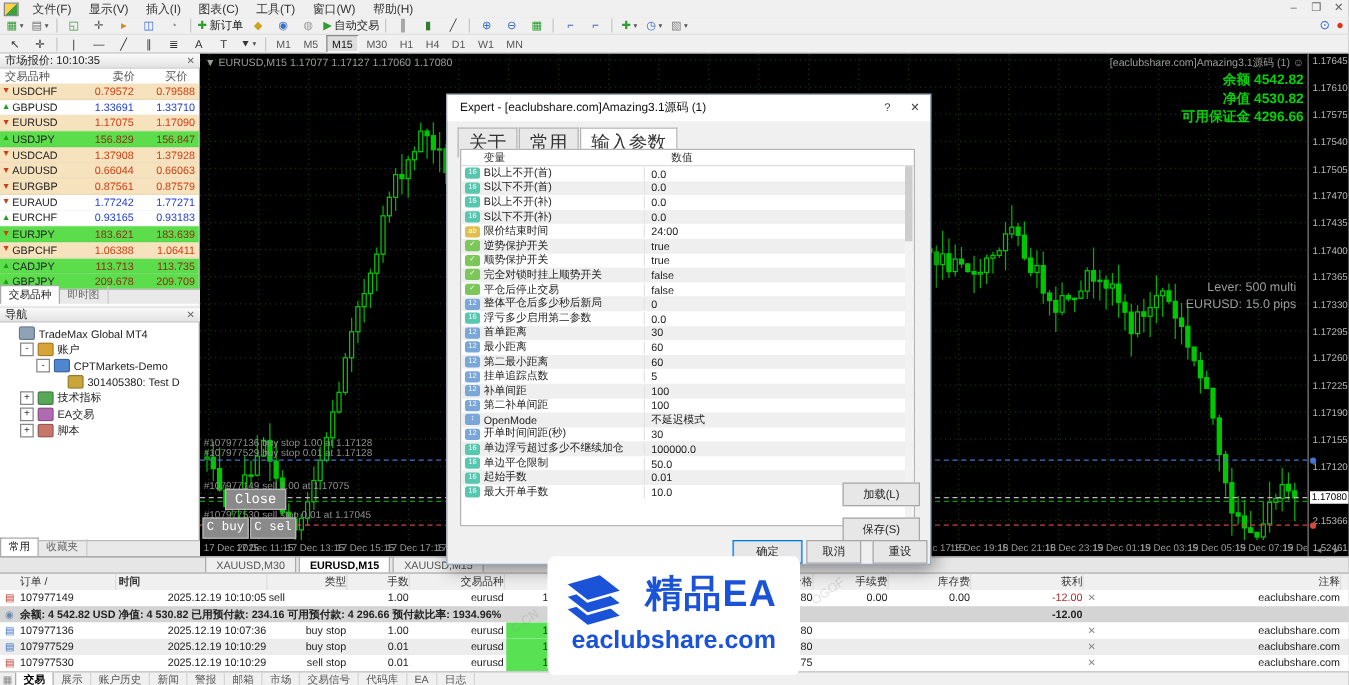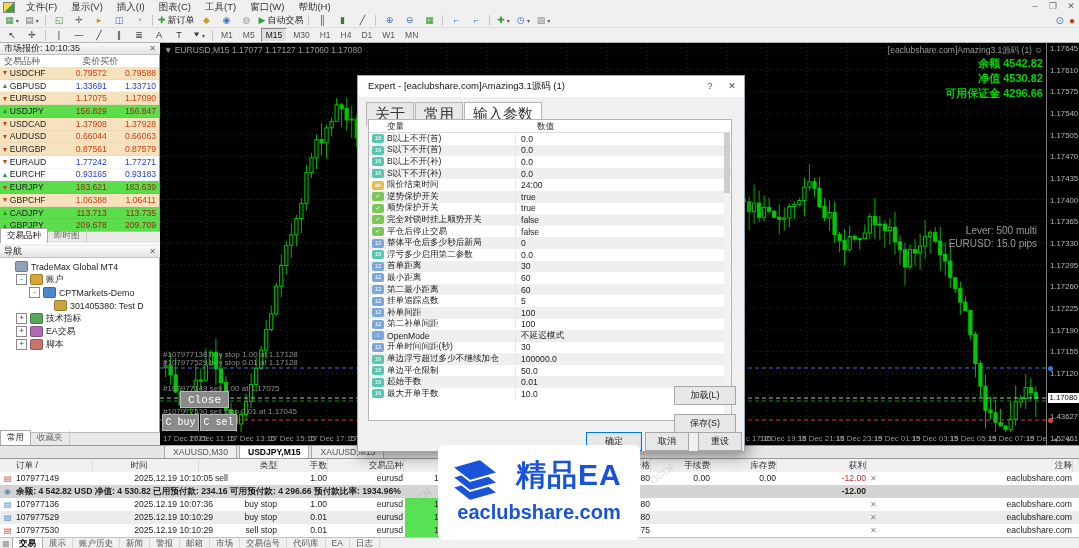--- a/index.html
+++ b/index.html
@@ -256,21 +256,21 @@
   </div>
 
 <div id="mw" class="abs"></div>
 <div id="mw-head" class="abs panelhead">
   <span>市场报价: 10:10:35</span>
   <span class="x">✕</span>
 </div>
 <div id="mw-cols" class="abs">
   <span style="width:62px;padding-left:4px">交易品种</span>
   <span style="width:47px;text-align:right">卖价</span>
-  <span style="width:44px;text-align:left;padding-right:20px">买价</span>
+  <span style="width:44px;text-align:right;padding-right:9px">买价</span>
 </div>
 <div id="mw-body" class="abs">
     <div class="mwr bg-tan">
       <span class="ar" style="color: rgb(208, 64, 24);">▼</span>
       <span class="sym">USDCHF</span>
       <span class="bid fg-red">0.79572</span>
       <span class="ask fg-red">0.79588</span>
     </div>
     <div class="mwr bg-white">
       <span class="ar" style="color: rgb(31, 158, 31);">▲</span>
@@ -829,21 +829,21 @@
         <div class="axlab" style="top: 152.69px;">1.17400</div>
         <div class="axlab" style="top: 174.36px;">1.17365</div>
         <div class="axlab" style="top: 196.03px;">1.17330</div>
         <div class="axlab" style="top: 217.7px;">1.17295</div>
         <div class="axlab" style="top: 239.37px;">1.17260</div>
         <div class="axlab" style="top: 261.04px;">1.17225</div>
         <div class="axlab" style="top: 282.71px;">1.17190</div>
         <div class="axlab" style="top: 304.38px;">1.17155</div>
         <div class="axlab" style="top: 326.05px;">1.17120</div>
         <div class="axlab" style="top: 347.72px;">1.17085</div>
-        <div class="axlab" style="top: 369.39px;">1.43627</div>
+        <div class="axlab" style="top: 369.39px;">2.15366</div>
         <div class="axlab" style="top: 391.06px;">1.52461</div>
       </div>
     <div class="curprice" style="top:350px">1.17080</div>
     <div class="dot" style="left:1px;top:323px;background:#4673d1"></div>
     <div class="dot" style="left:1px;top:375px;background:#d44a3a"></div>
   </div>
   <div class="xstrip">
       <div id="x-labels">
         <div class="xlab" style="left: 3px;">17 Dec 2025</div>
         <div class="xlab" style="left: 29px;">17 Dec 11:15</div>
@@ -859,29 +859,29 @@
         <div class="xlab" style="left: 752px;">19 Dec 03:15</div>
         <div class="xlab" style="left: 790px;">19 Dec 05:15</div>
         <div class="xlab" style="left: 828px;">19 Dec 07:15</div>
         <div class="xlab" style="left: 866px;">19 Dec 09:15</div>
       </div>
     </div>
   <div class="scrollarrows">◂ ▸</div>
 </div>
 <div id="chart-tabs" class="abs">
     <div class="ctab">XAUUSD,M30</div>
-    <div class="ctab on">USDJPY,M15</div>
+    <div class="ctab on">EURUSD,M15</div>
     <div class="ctab">XAUUSD,M15</div>
   </div>
 
 <div id="terminal" class="abs">
   <span style="position:absolute;left:3px;top:1px;color:#777;font-size:8px">✕</span>
 <div class="trow thead" style="top: 0px;">
       <div class="tcell" style="left: 16px; width: 76px; text-align: left;">订单 /</div>
-      <div class="tcell" style="left: 80px; width: 118px; text-align: center;">时间</div>
+      <div class="tcell" style="left: 95px; width: 118px; text-align: left; font-weight: bold;">时间</div>
       <div class="tcell" style="left: 215px; width: 62px; text-align: right;">类型</div>
       <div class="tcell" style="left: 279px; width: 48px; text-align: right;">手数</div>
       <div class="tcell" style="left: 329px; width: 74px; text-align: right;">交易品种</div>
       <div class="tcell" style="left: 405px; width: 60px; text-align: right;">价格</div>
       <div class="tcell" style="left: 467px; width: 63px; text-align: right;">止损</div>
       <div class="tcell" style="left: 532px; width: 63px; text-align: right;">获利</div>
       <div class="tcell" style="left: 597px; width: 53px; text-align: right;">价格</div>
       <div class="tcell" style="left: 652px; width: 58px; text-align: right;">手续费</div>
       <div class="tcell" style="left: 712px; width: 64px; text-align: right;">库存费</div>
       <div class="tcell" style="left: 778px; width: 88px; text-align: right;">获利</div>

